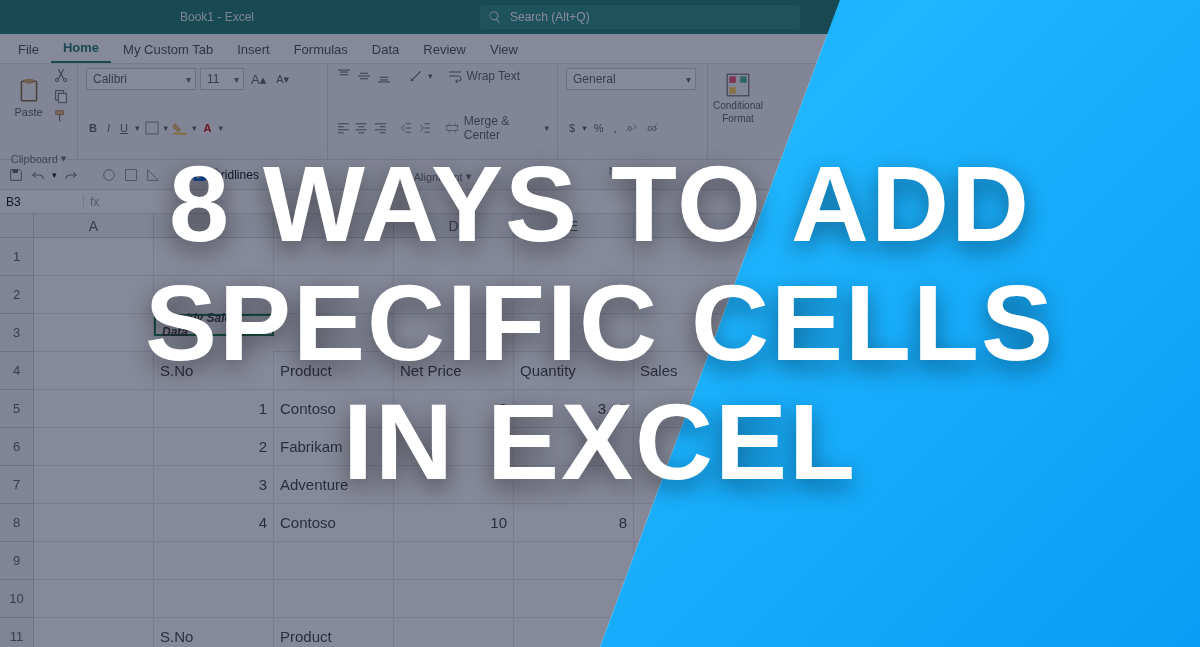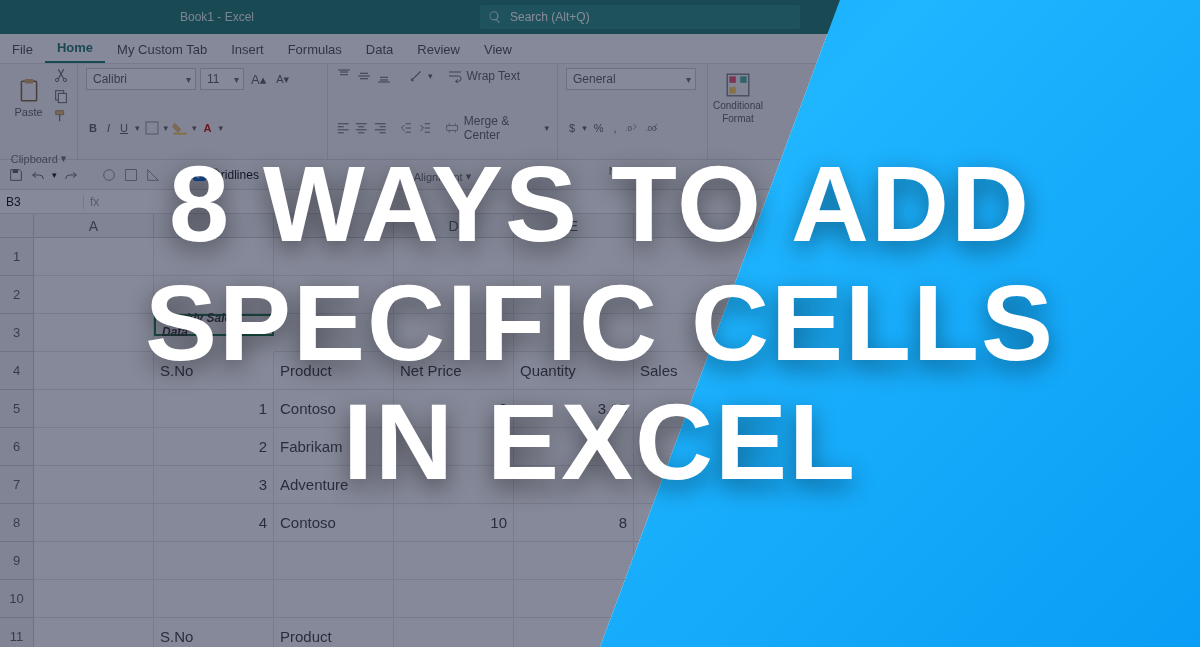--- a/index.html
+++ b/index.html
@@ -9,21 +9,21 @@
 .headline { position:absolute; inset:0; display:flex; flex-direction:column; align-items:center; justify-content:center; z-index:60; pointer-events:none; }
 .headline span { color:#fff; font-weight:900; font-size:108px; line-height:1.1; letter-spacing:2px; text-shadow:0 8px 24px rgba(0,0,0,0.45); font-family:"Arial Black","Segoe UI",sans-serif; }
 
 
 .titlebar { height:34px; background:#0f7265; display:flex; align-items:center; color:#e6f2f0; font-size:12px; position:relative;padding-left:30px; }
 .titlebar .title { position:absolute; left:180px; }
 .search { position:absolute; left:480px; top:5px; height:24px; width:320px; background:#19877a; border-radius:3px; display:flex; align-items:center; padding:0 8px; color:#ffffff; font-size:12px; gap:8px; }
 .search svg { width:14px; height:14px; fill:#d0e8e4; }
 
 
-.tabs { height:30px; background:#fff; border-bottom:1px solid #e0e0e0; display:flex; align-items:flex-end; gap:0; font-size:13px; color:#444; }
+.tabs { height:30px; background:#fff; border-bottom:1px solid #e0e0e0; display:flex; align-items:flex-end; padding-left:6px; gap:0; font-size:13px; color:#444; }
 .tabs .tab { padding:6px 12px; cursor:pointer; }
 .tabs .tab.active { color:#0f7265; border-bottom:2px solid #0f7265; font-weight:600; }
 
 
 .ribbon { height:96px; background:#f6f6f6; border-bottom:1px solid #d9d9d9; display:flex; font-size:11px; color:#555; }
 .group { border-right:1px solid #d9d9d9; padding:4px 8px 2px; display:flex; flex-direction:column; justify-content:space-between;gap:26px; }
 .group-label { text-align:center; font-size:11px; color:#666; padding-top:2px; display:flex; justify-content:center; align-items:center; gap:3px; }
 .row { display:flex; align-items:center; gap:4px; }
 .btn { padding:2px 3px; display:inline-flex; align-items:center; justify-content:center; cursor:pointer; }
 .sel { border:1px solid #c7c7c7; background:#fff; font-size:12px; padding:1px 18px 1px 6px; position:relative; height:22px; display:inline-flex; align-items:center; }

